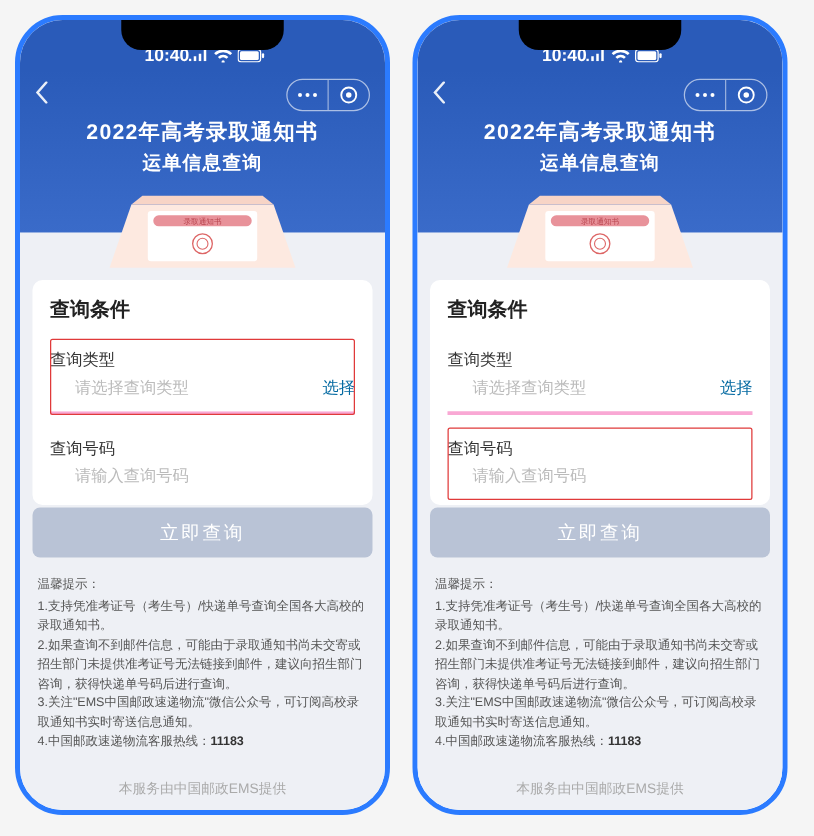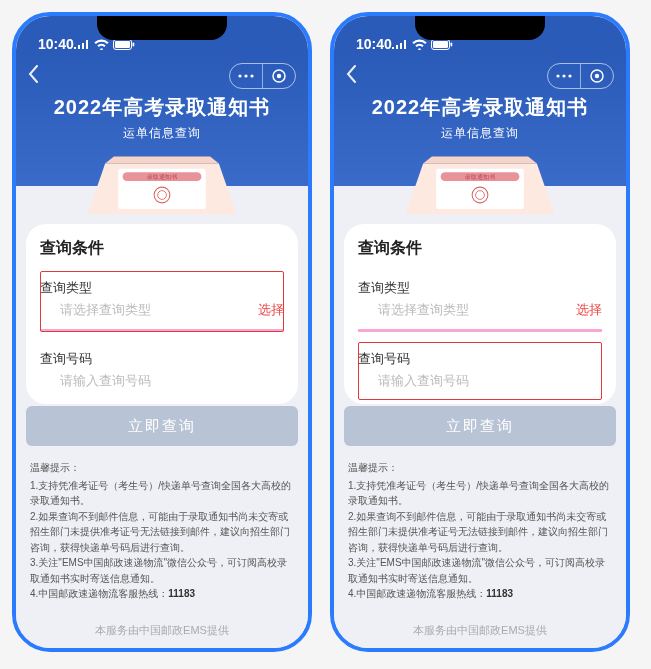--- a/index.html
+++ b/index.html
@@ -31,21 +31,21 @@
     background: #000;
     border-bottom-left-radius: 16px;
     border-bottom-right-radius: 16px;
     z-index: 20;
   }
   .status-bar {
     height: 40px;
     background: linear-gradient(180deg,#2a5bb9,#2a5bb9);
     display: flex;
     align-items: center;
-    justify-content: flex-start;
+    justify-content: center;
     padding: 16px 18px 0 22px;
     color: #fff;
     font-size: 14px;
     font-weight: 600;
     position: relative;
     z-index: 10;
   }
   .status-right { display:flex; align-items:center; gap:4px; }
   .status-right svg { display:block; }
   .hero {
@@ -58,41 +58,41 @@
   .back-chevron { color:#fff; opacity:0.9; }
   .mp-actions { display:flex; align-items:center; gap:0; }
   .pill {
     display:flex; align-items:center;
     height:26px; border:1px solid rgba(255,255,255,0.6);
     border-radius:14px; overflow:hidden;
   }
   .pill > div { width:32px; height:100%; display:flex; align-items:center; justify-content:center; }
   .pill-sep { width:1px !important; background:rgba(255,255,255,0.5); }
   .hero-title { text-align:center; color:#fff; margin-top:4px; }
-  .hero-title .l1 { font-size:20px; font-weight:600; letter-spacing:1px; }
-  .hero-title .l2 { font-size:12px; font-weight:400; margin-top:4px; letter-spacing:1px; }
+  .hero-title .l1 { font-size:17px; font-weight:600; letter-spacing:1px; }
+  .hero-title .l2 { font-size:15px; font-weight:700; margin-top:4px; letter-spacing:1px; }
   .envelope {
     position:absolute; bottom:-30px; left:50%; transform:translateX(-50%);
     width:210px; height:70px; pointer-events:none;
   }
   .scroll-area {
     flex:1; overflow:hidden; background:#eef0f5; display:flex; flex-direction:column;
   }
   .card {
-    margin:38px 10px 0 10px; background:#fff; border-radius:20px;
+    margin:38px 10px 0 10px; background:#fff; border-radius:8px;
     padding:14px 14px 4px 14px; position:relative; z-index:5;
   }
   .card-title { font-size:16px; font-weight:700; color:#222; margin-bottom:12px; }
   .field { padding:8px 0 10px 0; border-bottom:3px solid #f9a8d4; position:relative; }
   .field:last-of-type { border-bottom:none;font-family:Liberation Serif, serif; }
   .field.hl { outline:1.5px solid #e03a3a; outline-offset:-1px; border-radius:2px; }
   .field-label { font-size:13px; color:#333; margin-bottom:4px; }
   .field-row { display:flex; align-items:center; justify-content:space-between;margin-left:20px; }
   .placeholder { font-size:13px; color:#bbb; }
-  .select-link { font-size:13px; color:#ef4444; }
+  .select-link { font-size:13px; color:#0369a1; }
   .spacer { height:10px; }
   .submit-btn {
     margin:2px 10px 0 10px; height:40px; border-radius:6px;
     background:#b9c3d6; color:#fff; font-size:15px; display:flex;
     align-items:center; justify-content:center; letter-spacing:2px;
   }
   .tips { margin:14px 14px 0 14px; font-size:10px; color:#555; line-height:1.55; }
   .tips-title { margin-bottom:2px; }
   .tips .hotline { font-weight:600; color:#333;text-align:center; }
   .footer { text-align:center; font-size:11px; color:#aaa; padding:16px 0 10px 0; margin-top:auto; }

